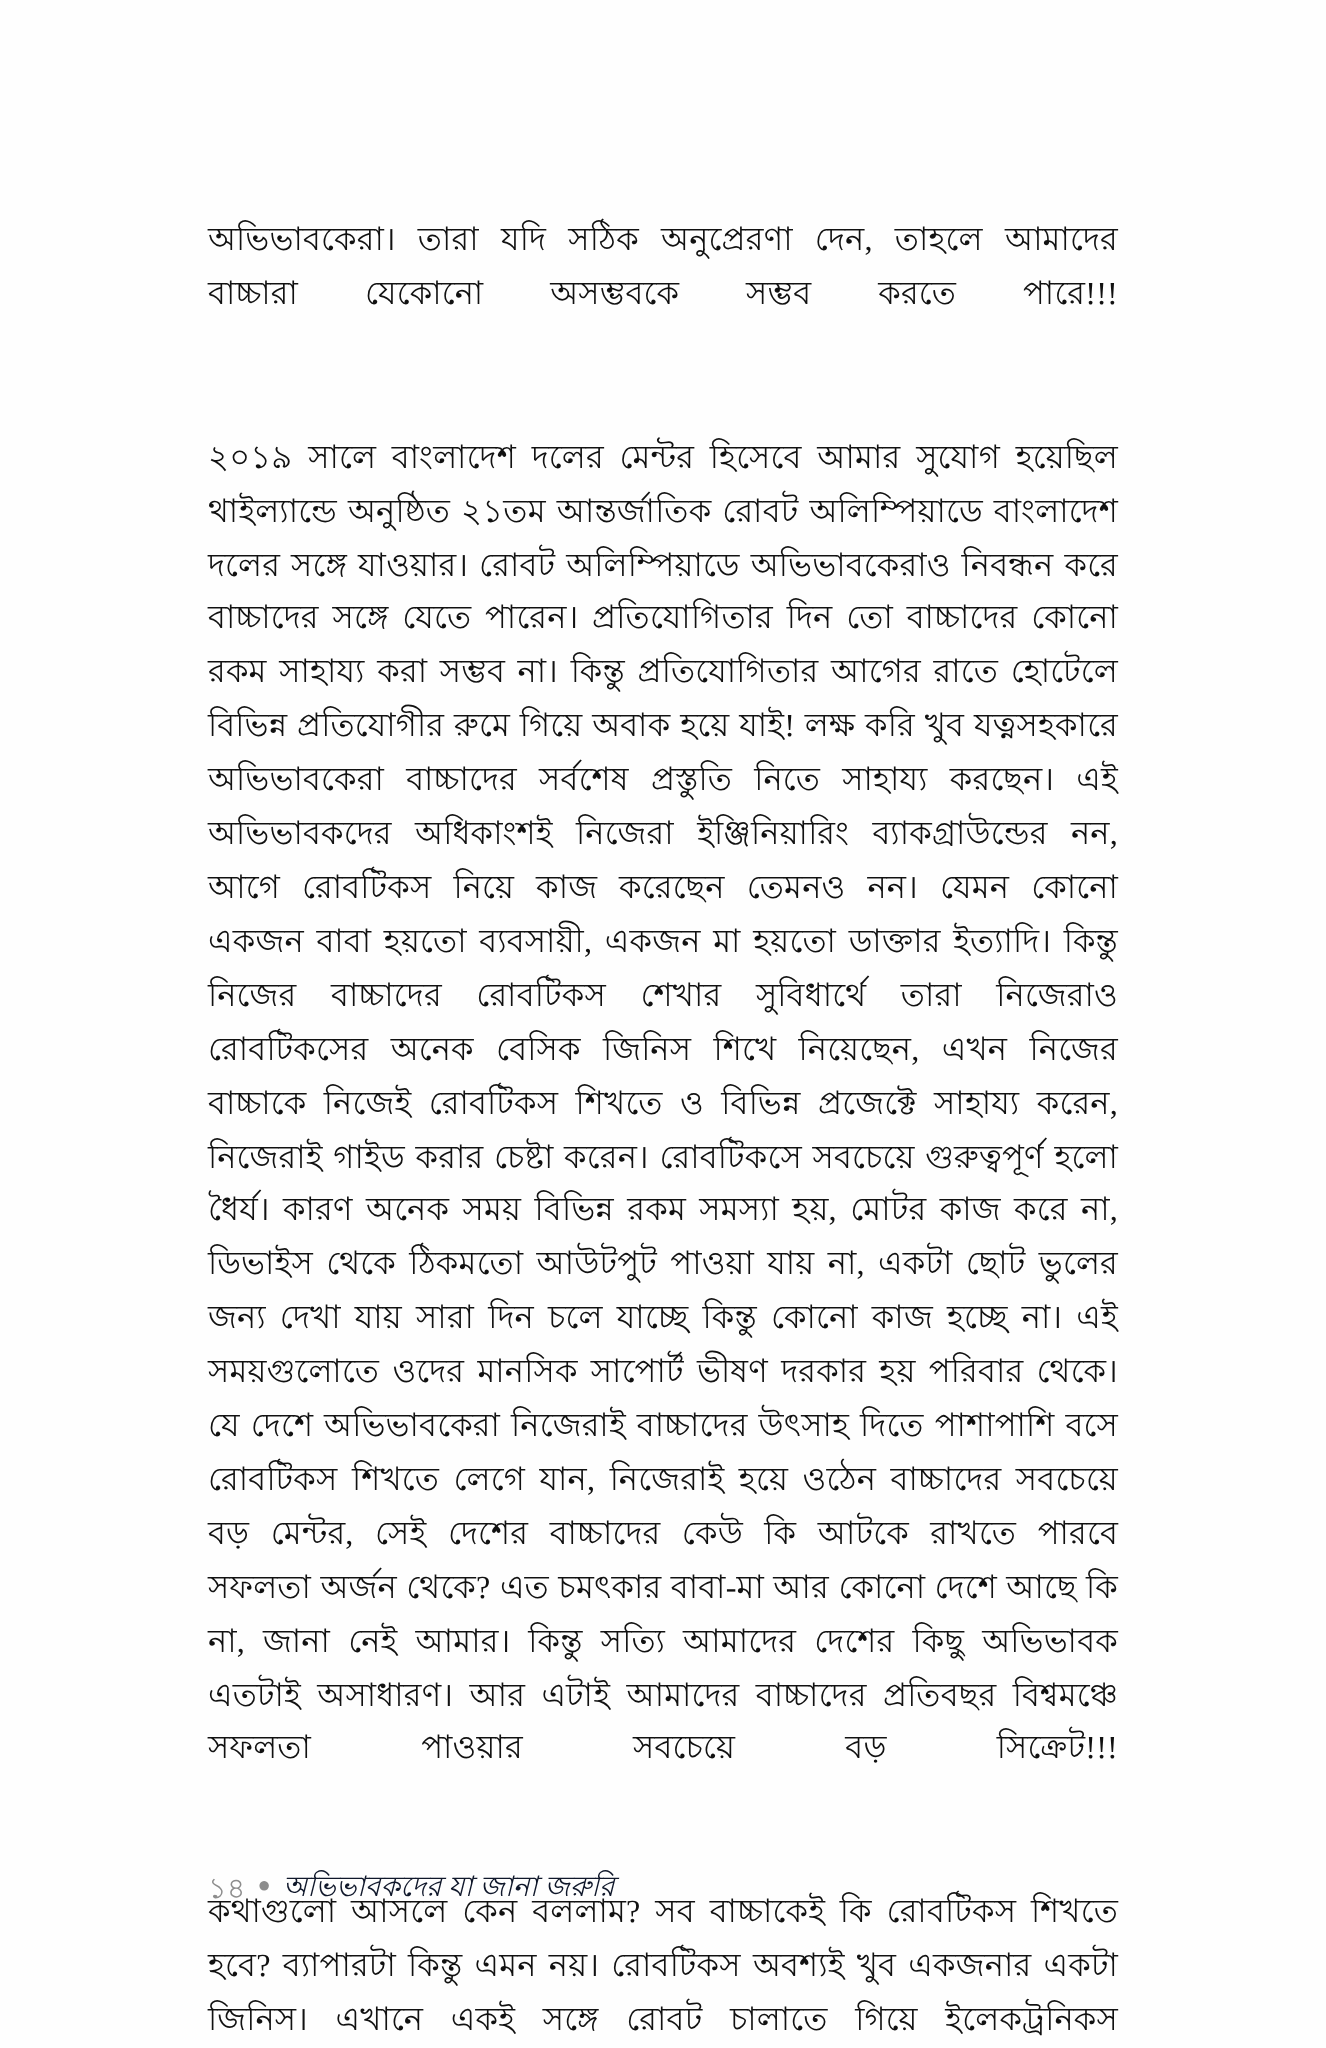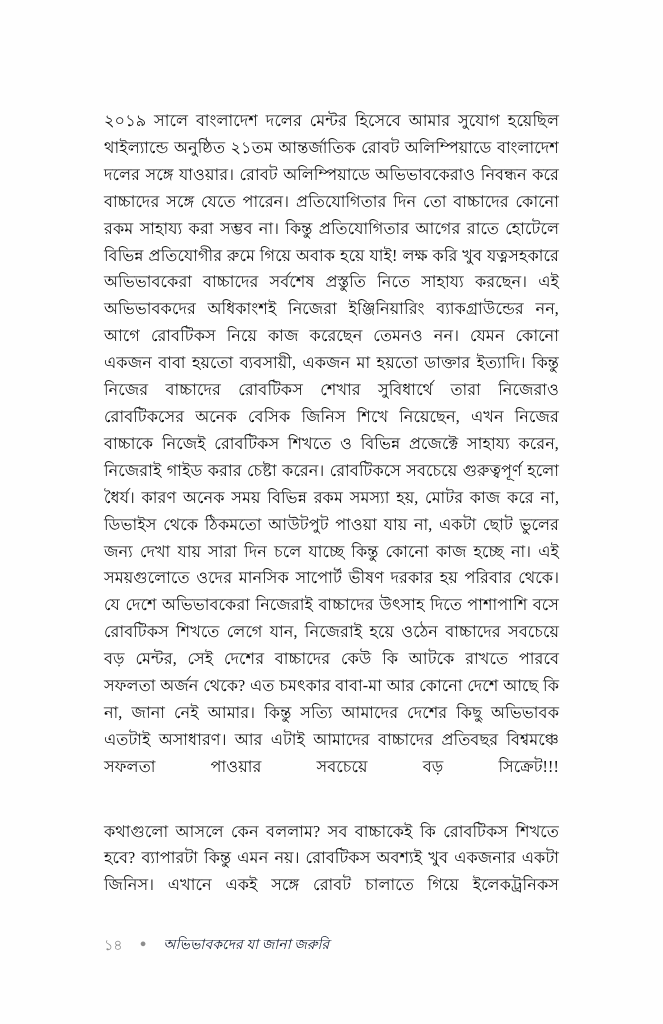--- a/index.html
+++ b/index.html
@@ -38,38 +38,38 @@
     font-size: 16.1px;
     line-height: 26.9px;
     color: #111111;
     font-family: "Liberation Serif", "DejaVu Serif", serif;
     letter-spacing: 0.1px;
     word-spacing: 0.4px;
     -webkit-font-smoothing: antialiased;
   }
 
   .para + .para {
-    margin-top: 11px;
+    margin-top: 28px;
   }
 
   
   .para::after {
     content: "";
     display: inline-block;
     width: 100%;
   }
 
   .footer {
     position: absolute;
     left: 104px;
     top: 936px;
     width: 470px;
     display: flex;
     align-items: flex-start;
-    gap: 11px;
+    gap: 0px;
     color: #8d8d8d;
     font-size: 14.2px;
     line-height: 18px;
     font-family: "Liberation Serif", "DejaVu Serif", serif;
   }
 
   .footer-page-number {
     color: #8d8d8d;
     font-size: 14.4px;
     white-space: nowrap;
@@ -91,20 +91,21 @@
     font-style: italic;
   }
 </style>
 </head>
 <body>
 
 <div class="page">
 
   <div class="text-column">
 
+    <p class="para">অভিভাবকেরা। তারা যদি সঠিক অনুপ্রেরণা দেন, তাহলে আমাদের বাচ্চারা যেকোনো অসম্ভবকে সম্ভব করতে পারে!!!</p>
 
     <p class="para">২০১৯ সালে বাংলাদেশ দলের মেন্টর হিসেবে আমার সুযোগ হয়েছিল থাইল্যান্ডে অনুষ্ঠিত ২১তম আন্তর্জাতিক রোবট অলিম্পিয়াডে বাংলাদেশ দলের সঙ্গে যাওয়ার। রোবট অলিম্পিয়াডে অভিভাবকেরাও নিবন্ধন করে বাচ্চাদের সঙ্গে যেতে পারেন। প্রতিযোগিতার দিন তো বাচ্চাদের কোনো রকম সাহায্য করা সম্ভব না। কিন্তু প্রতিযোগিতার আগের রাতে হোটেলে বিভিন্ন প্রতিযোগীর রুমে গিয়ে অবাক হয়ে যাই! লক্ষ করি খুব যত্নসহকারে অভিভাবকেরা বাচ্চাদের সর্বশেষ প্রস্তুতি নিতে সাহায্য করছেন। এই অভিভাবকদের অধিকাংশই নিজেরা ইঞ্জিনিয়ারিং ব্যাকগ্রাউন্ডের নন, আগে রোবটিকস নিয়ে কাজ করেছেন তেমনও নন। যেমন কোনো একজন বাবা হয়তো ব্যবসায়ী, একজন মা হয়তো ডাক্তার ইত্যাদি। কিন্তু নিজের বাচ্চাদের রোবটিকস শেখার সুবিধার্থে তারা নিজেরাও রোবটিকসের অনেক বেসিক জিনিস শিখে নিয়েছেন, এখন নিজের বাচ্চাকে নিজেই রোবটিকস শিখতে ও বিভিন্ন প্রজেক্টে সাহায্য করেন, নিজেরাই গাইড করার চেষ্টা করেন। রোবটিকসে সবচেয়ে গুরুত্বপূর্ণ হলো ধৈর্য। কারণ অনেক সময় বিভিন্ন রকম সমস্যা হয়, মোটর কাজ করে না, ডিভাইস থেকে ঠিকমতো আউটপুট পাওয়া যায় না, একটা ছোট ভুলের জন্য দেখা যায় সারা দিন চলে যাচ্ছে কিন্তু কোনো কাজ হচ্ছে না। এই সময়গুলোতে ওদের মানসিক সাপোর্ট ভীষণ দরকার হয় পরিবার থেকে। যে দেশে অভিভাবকেরা নিজেরাই বাচ্চাদের উৎসাহ দিতে পাশাপাশি বসে রোবটিকস শিখতে লেগে যান, নিজেরাই হয়ে ওঠেন বাচ্চাদের সবচেয়ে বড় মেন্টর, সেই দেশের বাচ্চাদের কেউ কি আটকে রাখতে পারবে সফলতা অর্জন থেকে? এত চমৎকার বাবা-মা আর কোনো দেশে আছে কি না, জানা নেই আমার। কিন্তু সত্যি আমাদের দেশের কিছু অভিভাবক এতটাই অসাধারণ। আর এটাই আমাদের বাচ্চাদের প্রতিবছর বিশ্বমঞ্চে সফলতা পাওয়ার সবচেয়ে বড় সিক্রেট!!!</p>
 
     <p class="para">কথাগুলো আসলে কেন বললাম? সব বাচ্চাকেই কি রোবটিকস শিখতে হবে? ব্যাপারটা কিন্তু এমন নয়। রোবটিকস অবশ্যই খুব একজনার একটা জিনিস। এখানে একই সঙ্গে রোবট চালাতে গিয়ে ইলেকট্রনিকস</p>
 
   </div>
 
   <div class="footer">
     <span class="footer-page-number">১৪</span>
     <span class="footer-separator">●</span>

